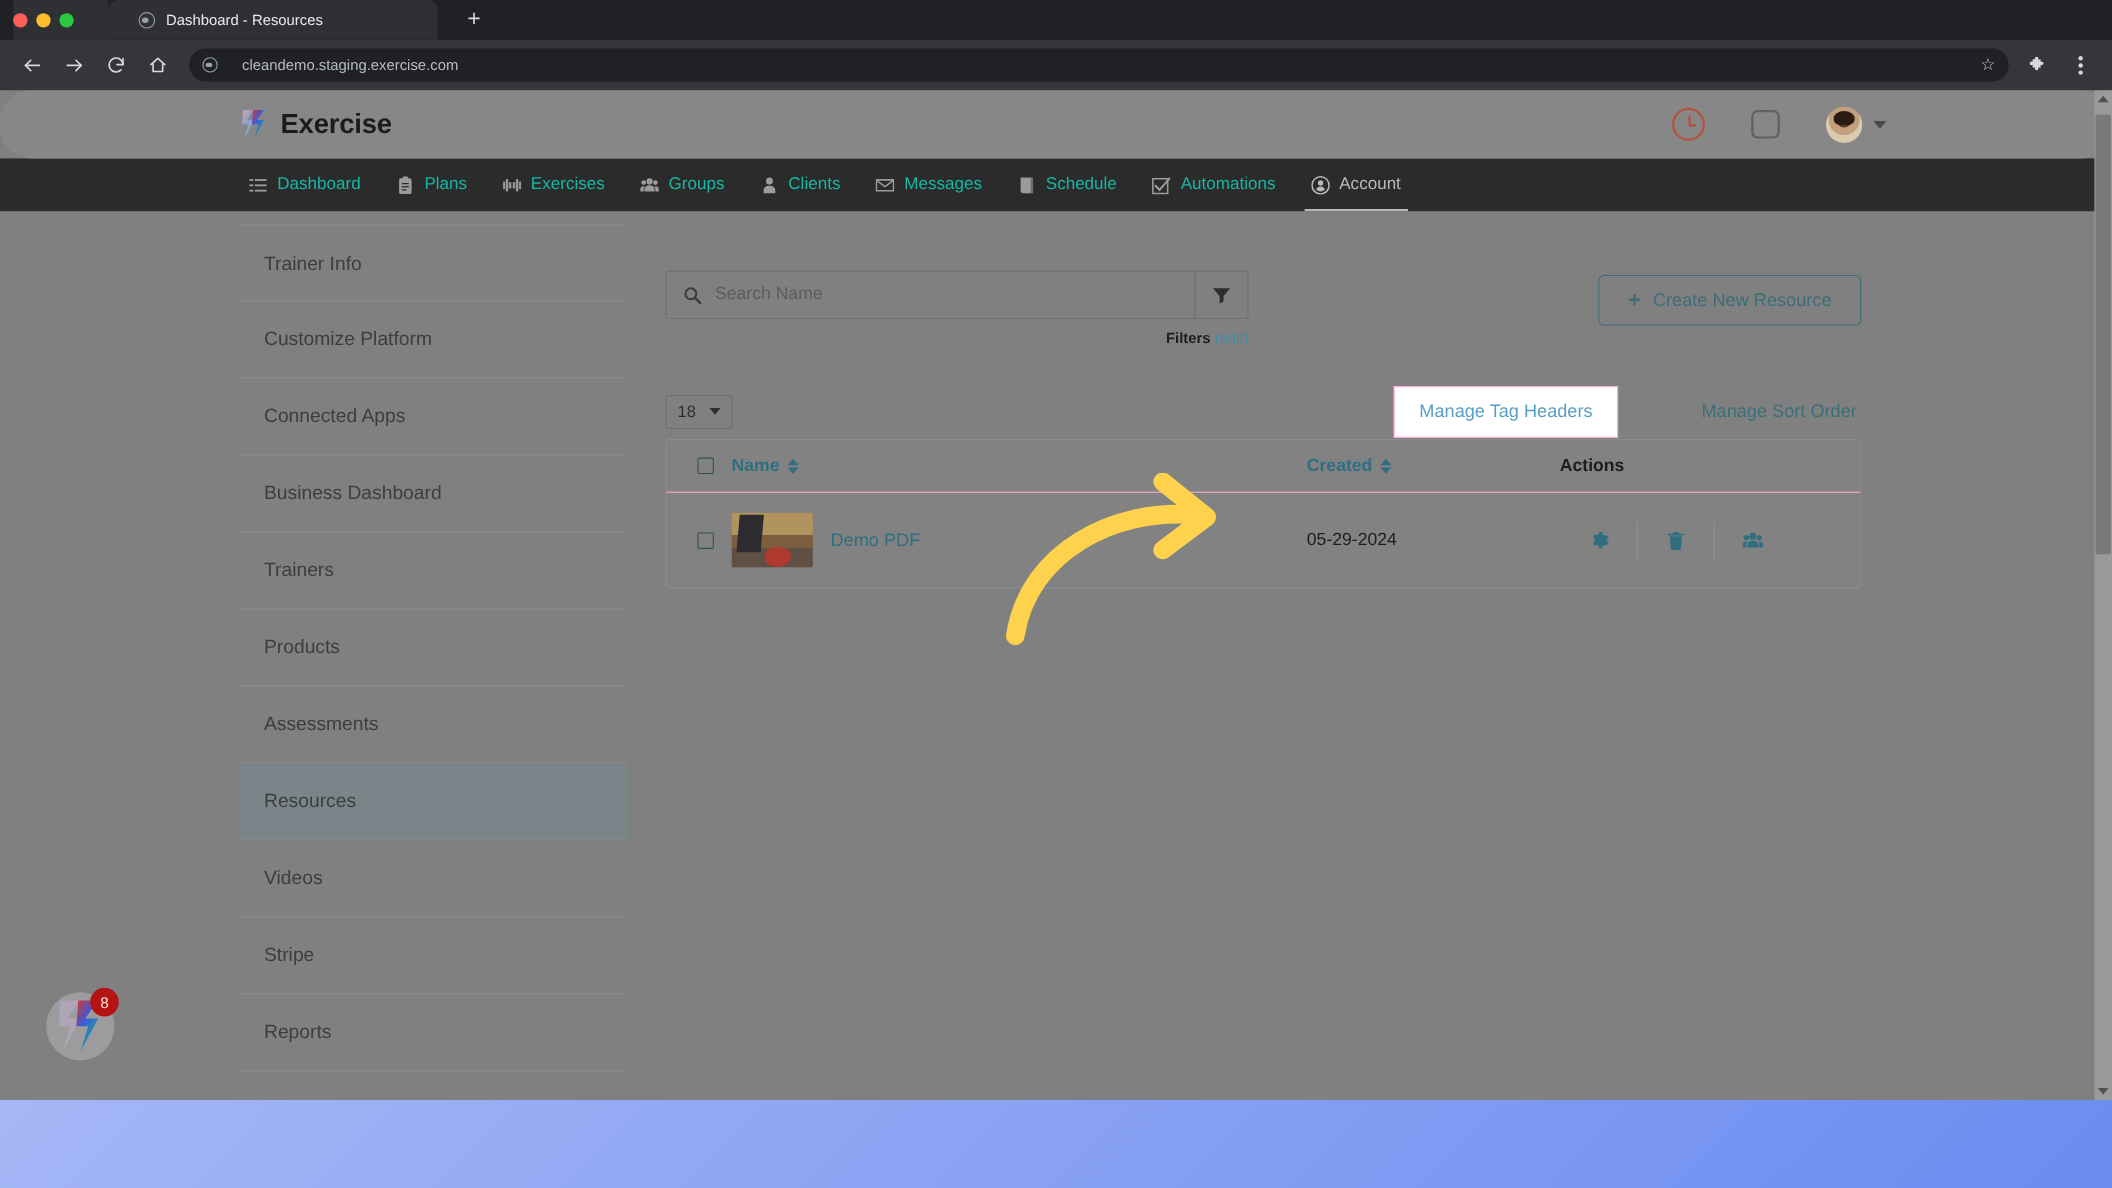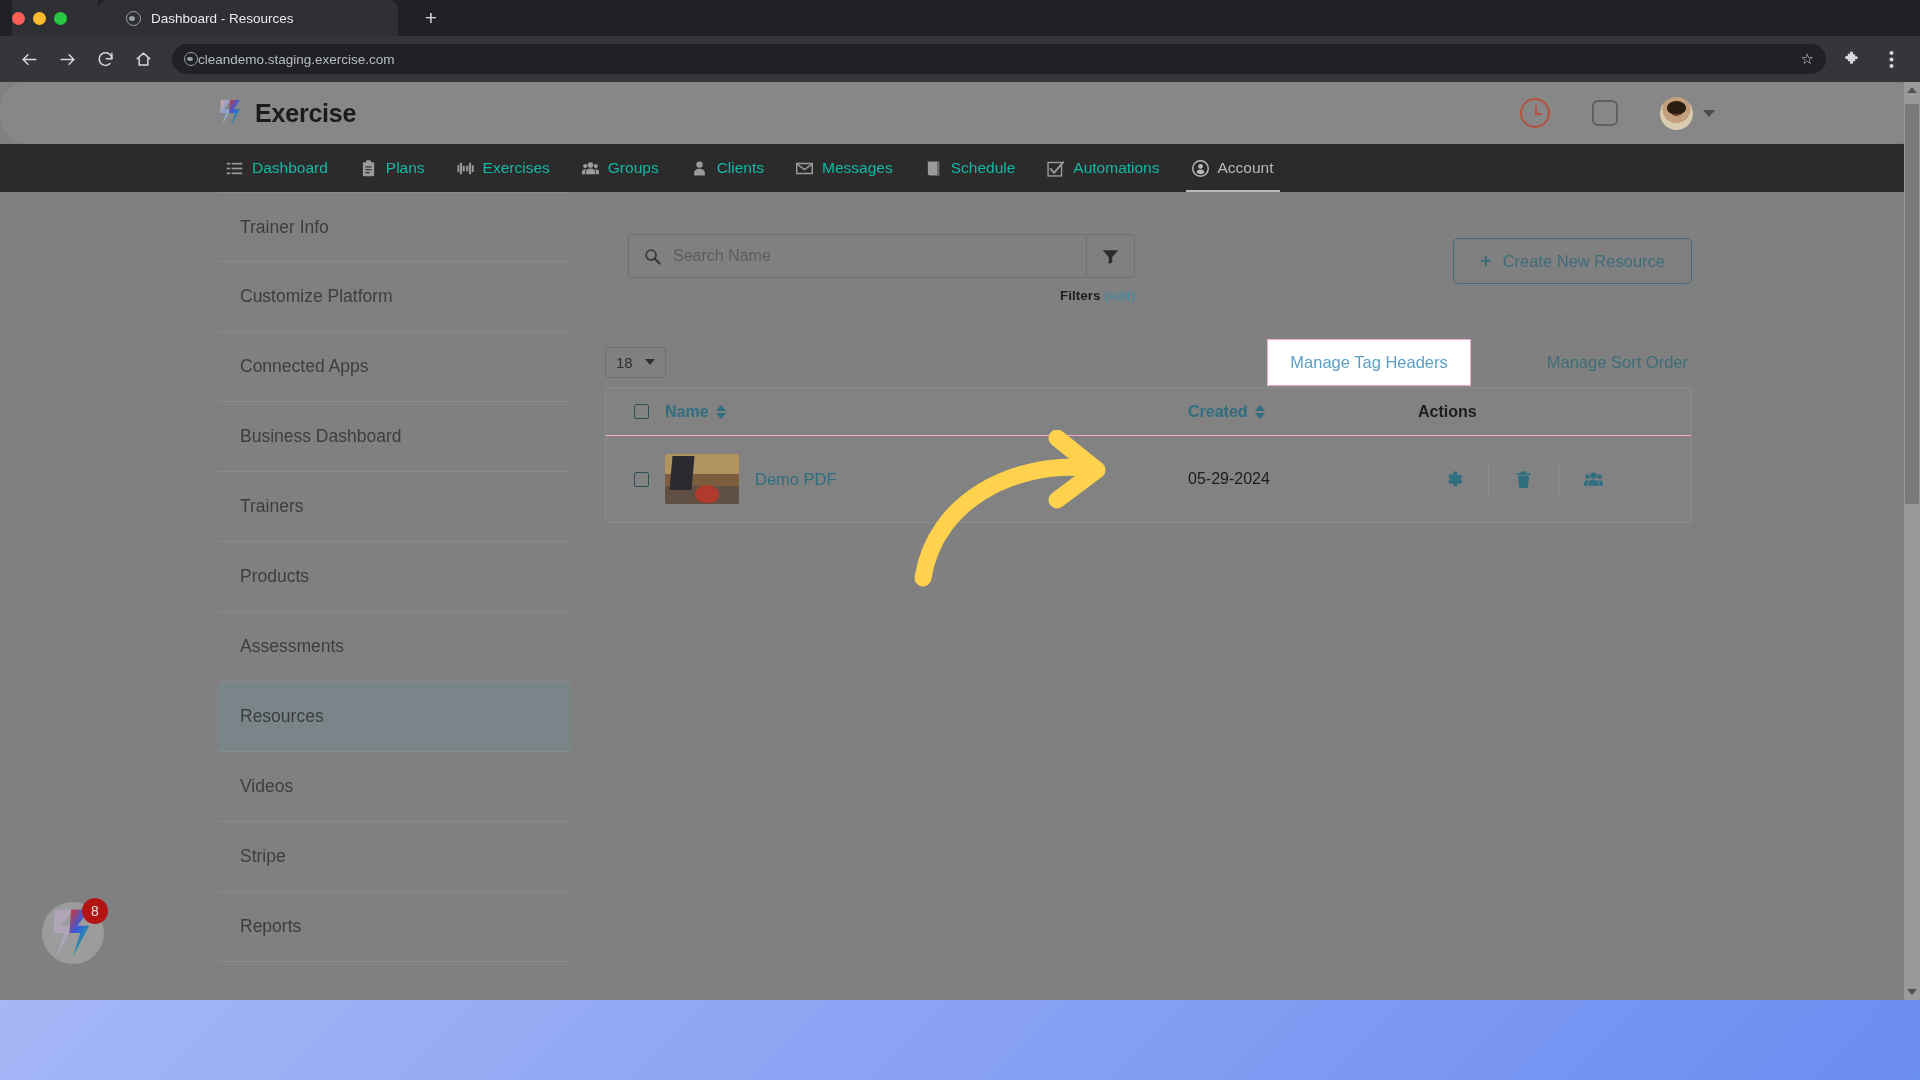--- a/index.html
+++ b/index.html
@@ -93,21 +93,21 @@
     flex: 0 0 auto;
   }
   .tb-btn svg { display: block; }
   .omnibox {
     flex: 1 1 auto;
     height: 30px;
     background: #202124;
     border-radius: 15px;
     margin-left: 8px; margin-right: 6px;
     display: flex; align-items: center;
-    padding: 0 12px; gap: 0;
+    padding: 0 12px; gap: 22px;
   }
   .omni-favicon {
     width: 14px; height: 14px; border-radius: 50%;
     border: 1.3px solid #9aa0a6; position: relative; flex: 0 0 auto;
   }
   .omni-favicon::after {
     content: ""; position: absolute; left: 2px; top: 3.5px;
     width: 5.5px; height: 4.5px; border-radius: 50%; background: #9aa0a6;
   }
   .omni-url { color: #b8bcc0; font-size: 13.5px; }
@@ -197,20 +197,21 @@
   .nav-item.active::after {
     content: ""; position: absolute;
     left: 10px; right: 10px; bottom: 0; height: 2.5px;
     background: #b9b9b9;
   }
   .nav-ico { width: 17px; height: 17px; display: block; fill: #9b9b9b; flex: 0 0 auto; }
 
   
   .content {
     display: flex;
+    padding-top: 12px;
   }
   .sidebar {
     width: 352px;
     margin-left: 218px;
     flex: 0 0 auto;
   }
   .side-item {
     height: 70px;
     display: flex; align-items: center;
     padding-left: 22px;
@@ -230,21 +231,20 @@
   
   .search-row {
     display: flex; align-items: flex-start;
     padding-top: 42px;
   }
   .search-group { width: 530px; }
   .search-box {
     display: flex; height: 44px;
     border: 1px solid #6f6f6f; border-radius: 3px;
     overflow: hidden;
-    margin-left: 23px;
   }
   .search-field {
     flex: 1 1 auto;
     display: flex; align-items: center; gap: 12px;
     padding-left: 15px;
   }
   .search-ico { width: 17px; height: 17px; fill: #3a3a3a; flex: 0 0 auto; }
   .search-ph { color: #5c5c5c; font-size: 16px; }
   .filter-btn {
     width: 48px;

